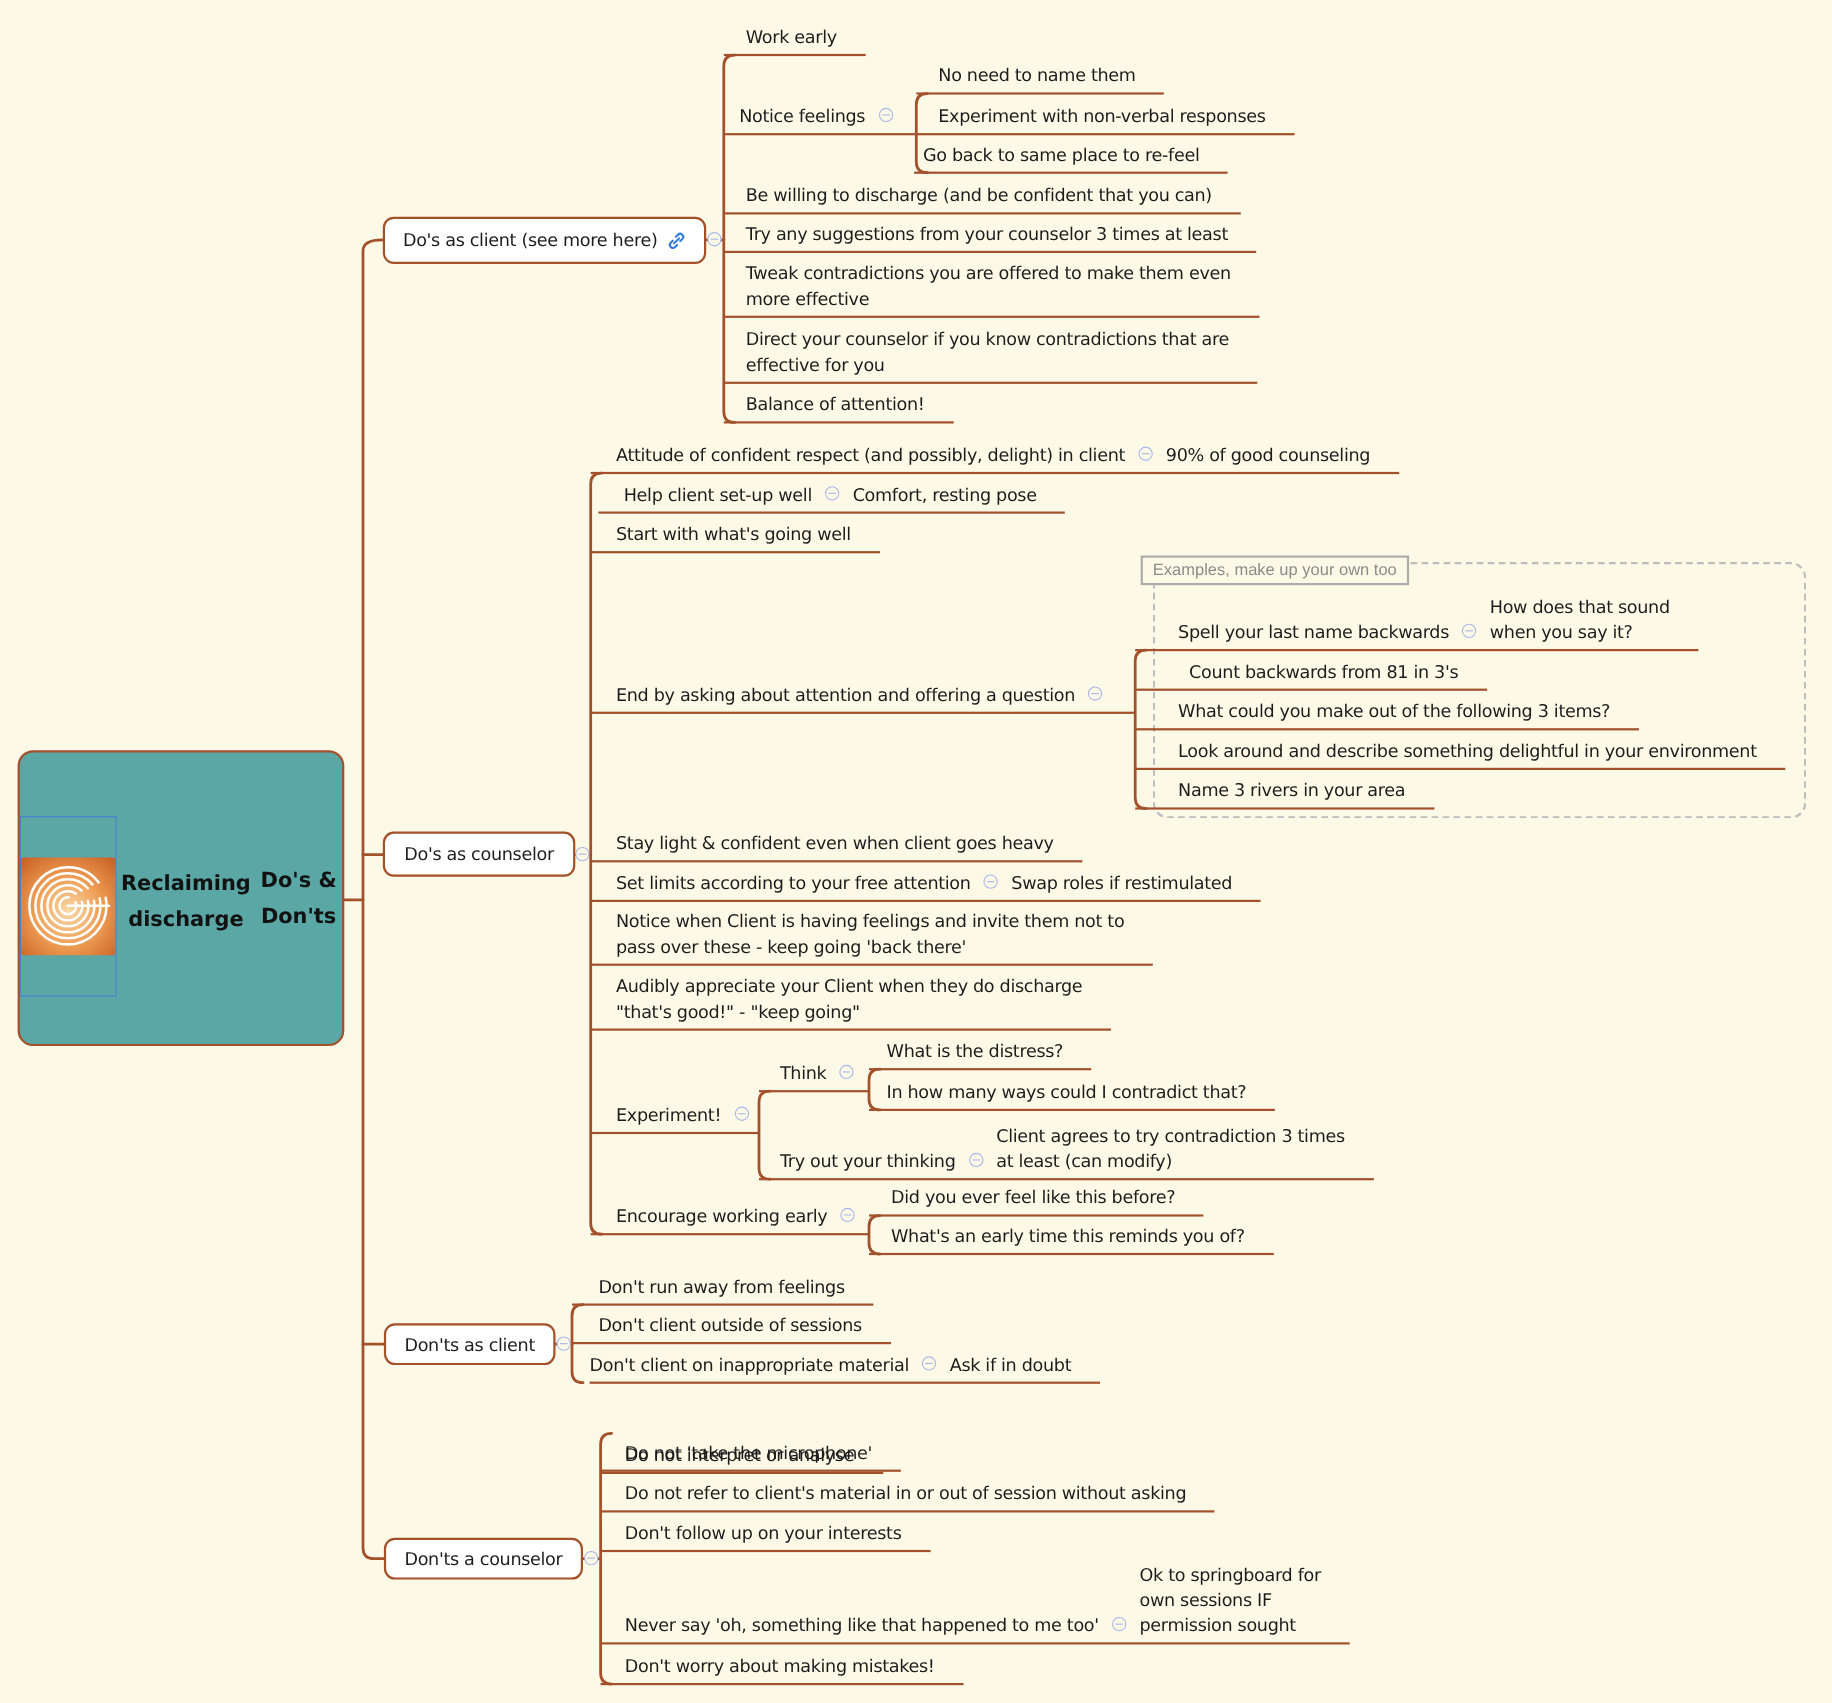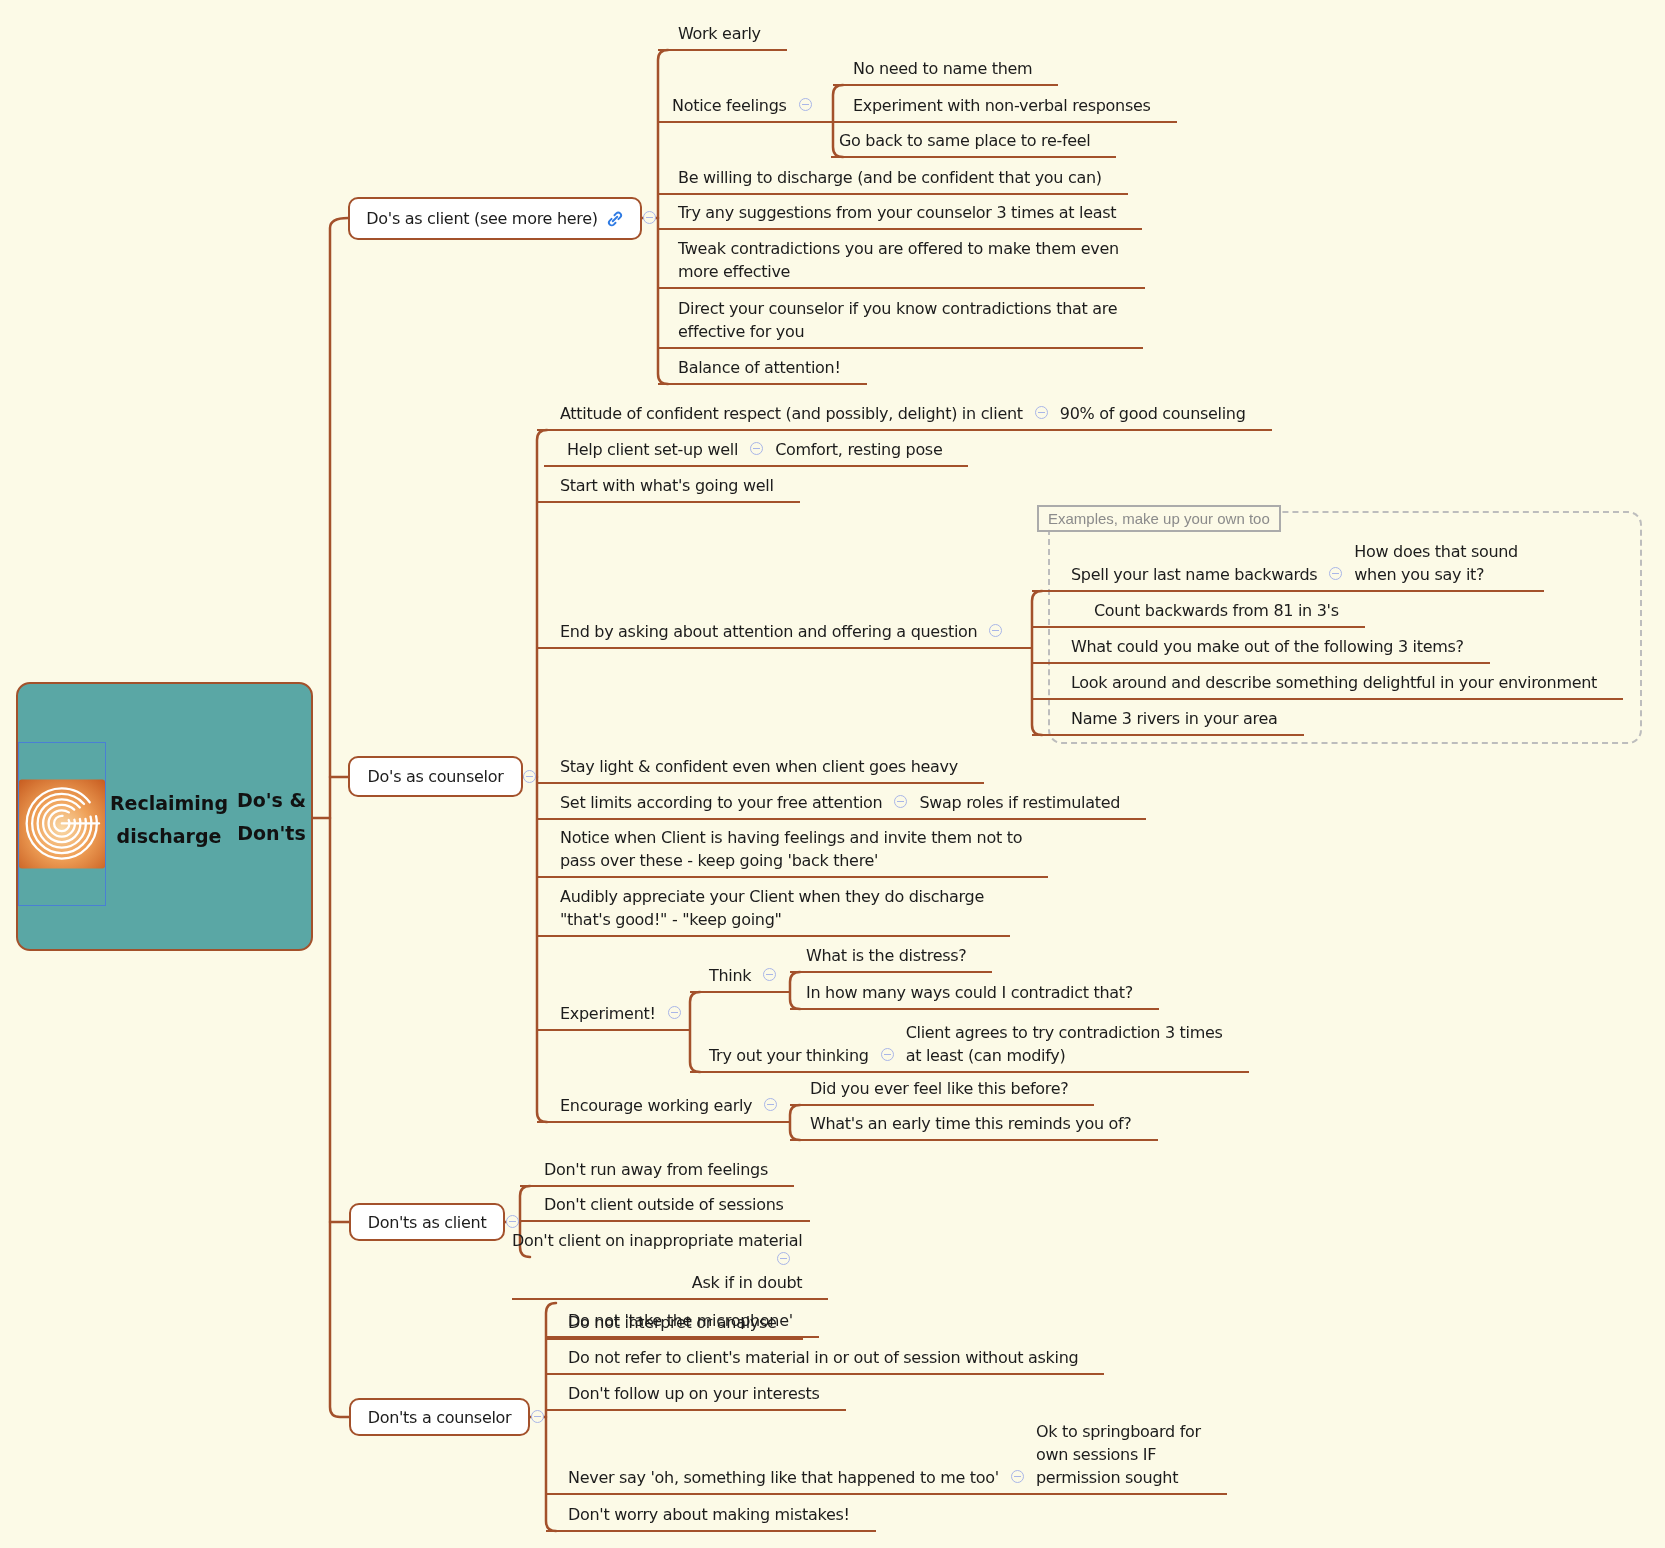--- a/index.html
+++ b/index.html
@@ -155,21 +155,21 @@
     </div>
     <div class="leaf" style="left: 790px; top: 981px; padding-left: 16px;">
       <div class="txt">In how many ways could I contradict that?</div>
     </div>
     <div class="leaf" style="left: 790px; top: 1077px; padding-left: 20px;">
       <div class="txt">Did you ever feel like this before?</div>
     </div>
     <div class="leaf" style="left: 790px; top: 1112px; padding-left: 20px;">
       <div class="txt">What's an early time this reminds you of?</div>
     </div>
-    <div class="leaf" style="left: 1032px; top: 599px; padding-left: 62px;">
+    <div class="leaf" style="left: 1032px; top: 599px; padding-left: 49px;">
       <div class="txt">Count backwards from 81 in 3's</div>
     </div>
     <div class="leaf" style="left: 1032px; top: 635px; padding-left: 39px;">
       <div class="txt">What could you make out of the following 3 items?</div>
     </div>
     <div class="leaf" style="left: 1032px; top: 671px; padding-left: 39px;">
       <div class="txt">Look around and describe something delightful in your environment</div>
     </div>
     <div class="leaf" style="left: 1032px; top: 707px; padding-left: 39px;">
       <div class="txt">Name 3 rivers in your area</div>
@@ -235,21 +235,21 @@
     <div class="row" style="left: 537px; top: 1094px; padding-left: 23px; width: 253px;">
       <div class="txt">Encourage working early</div>
       <span class="cicon"></span>
     </div>
     <div class="row" style="left: 1032px; top: 540px; padding-left: 39px;">
       <div class="txt">Spell your last name backwards</div>
       <span class="cicon"></span>
       <div class="txt">How does that sound
 when you say it?</div>
     </div>
-    <div class="row" style="left: 512px; top: 1229px;  flex-direction: column;">
+    <div class="row" style="left: 536px; top: 1229px; ">
       <div class="txt">Don't client on inappropriate material</div>
       <span class="cicon"></span>
       <div class="txt">Ask if in doubt</div>
     </div>
     <div class="row" style="left: 546px; top: 1420px; padding-left: 22px;">
       <div class="txt">Never say 'oh, something like that happened to me too'</div>
       <span class="cicon"></span>
       <div class="txt">Ok to springboard for
 own sessions IF
 permission sought</div>

